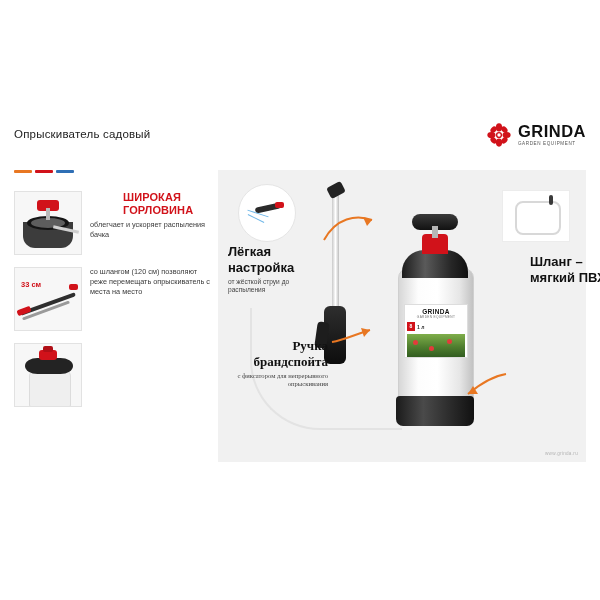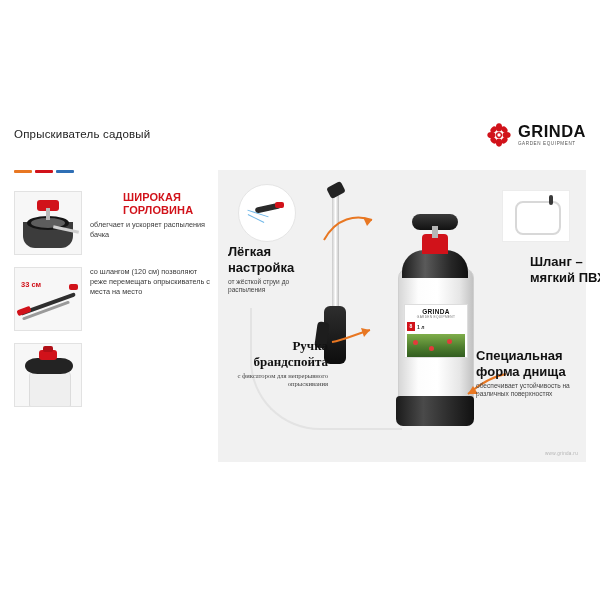--- a/index.html
+++ b/index.html
@@ -293,20 +293,16 @@
       <p>от жёсткой струи до распыления</p>
     </div>
     <div class="callout co-handle">
       <h5>Ручка брандспойта</h5>
       <p>с фиксатором для непрерывного опрыскивания</p>
     </div>
     <div class="callout co-hose">
       <h5>Шланг – мягкий ПВХ</h5>
       <p></p>
     </div>
-    <div class="callout co-base">
-      <h5>Специальная форма днища</h5>
-      <p>обеспечивает устойчивость на различных поверхностях</p>
-    </div>
 
     <div class="wmark">www.grinda.ru</div>
   </div>
 </div>
 
 </body></html>

